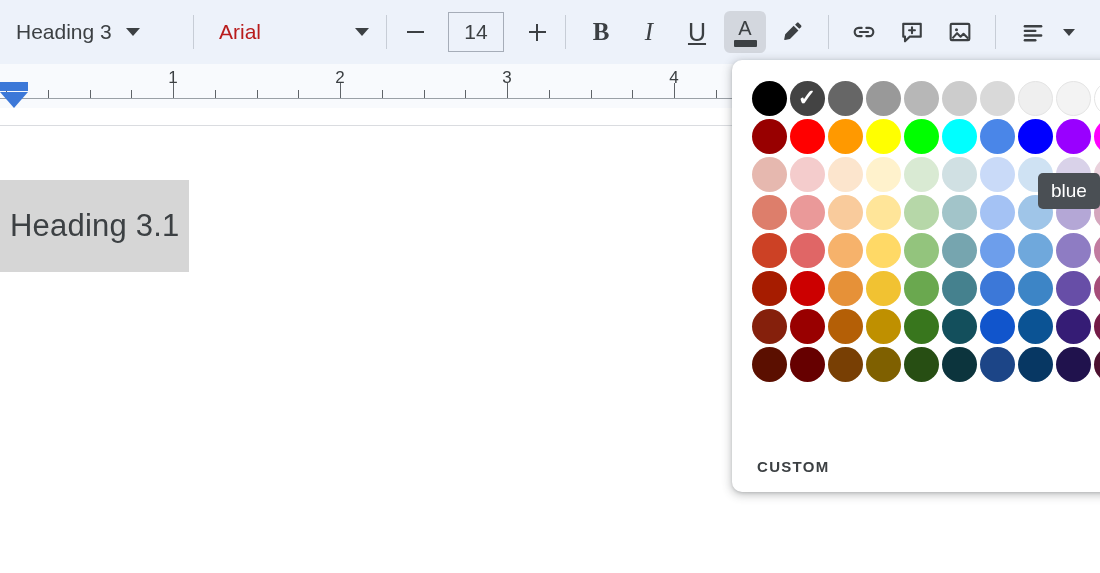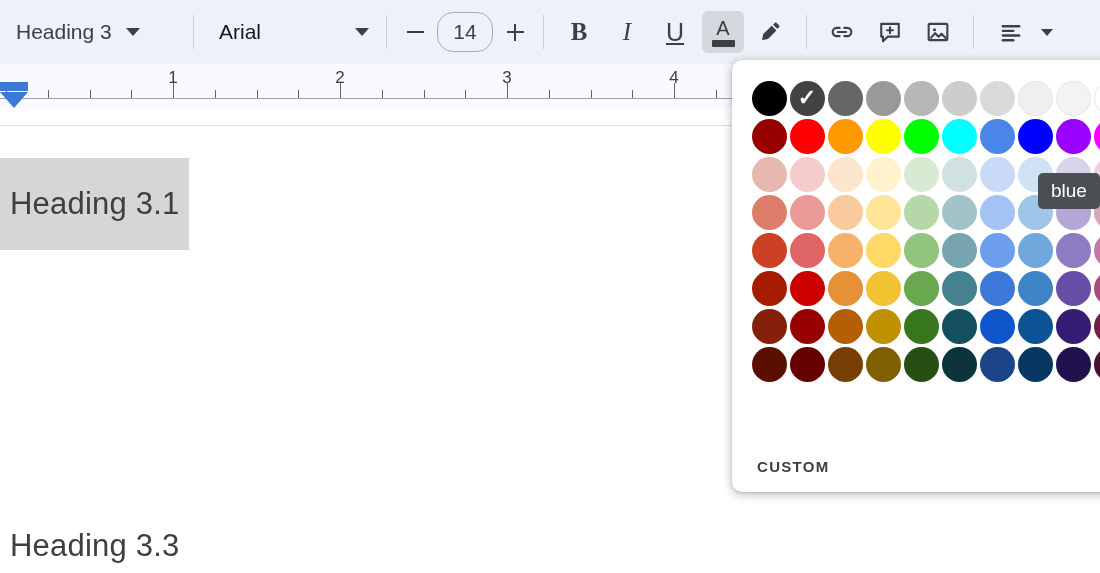--- a/index.html
+++ b/index.html
@@ -40,21 +40,21 @@
   }
   .font-select {
     display: flex; align-items: center;
     height: 44px;
     padding: 0 6px 0 14px;
     border-radius: 6px;
     cursor: pointer;
     min-width: 150px;
     justify-content: space-between;
   }
-  .font-label { font-size: 21px; color: #0f172a; white-space: nowrap; }
+  .font-label { font-size: 21px; color: #b91c1c; white-space: nowrap; }
 
   .caret {
     width: 0; height: 0;
     border-left: 7px solid transparent;
     border-right: 7px solid transparent;
     border-top: 8px solid #3c4043;
     margin-left: 14px;
     flex: none;
   }
   .caret.sm {
@@ -89,25 +89,25 @@
     width: 17px; height: 2px; background: #3c4043;
   }
   .fs-plus::after {
     content: ""; position: absolute;
     width: 2px; height: 17px; background: #3c4043;
   }
 
   .fs-box {
     width: 54px; height: 38px;
     border: 1px solid #a6adb8;
-    border-radius: 16px;
+    border-radius: 0;
     display: flex; align-items: center; justify-content: center;
     font-size: 21px; color: #3c4043;
     background: #edf2fa;
-    margin: 0 5px;
+    margin: 0 16px;
     cursor: text;
   }
 
   .tb-btn {
     width: 42px; height: 42px;
     display: flex; align-items: center; justify-content: center;
     border-radius: 6px;
     cursor: pointer;
     color: #3c4043;
     margin: 0 3px;
@@ -190,21 +190,21 @@
     color: #3c4043;
     font-family: "Liberation Sans", sans-serif;
     white-space: nowrap;
     letter-spacing: 0.2px;
   }
   .heading.selected {
     background: #d6d6d6;
     padding: 28px 10px 28px 10px;
     left: 0;
   }
-  .h1pos { top: 32px; left: 0; }
+  .h1pos { top: 54px; left: 0; }
   .h2pos { top: 242px; left: 10px; }
   .h3pos { top: 402px; left: 10px; }
 
   
   .picker {
     position: absolute;
     left: 732px; top: 60px;
     width: 380px; height: 432px;
     background: #ffffff;
     border-radius: 10px 0 0 10px;
@@ -402,21 +402,20 @@
         <div class="rnum" style="left: 507px;">3</div>
         <div class="rnum" style="left: 674px;">4</div>
       </div>
   </div>
   <div class="indent-bar"></div>
   <div class="indent-tri"></div>
   <div class="ruler-bottom"></div>
 
   <div class="doc">
     <div class="heading selected h1pos">Heading 3.1</div>
-    <div class="heading h3pos">Heading 3.3</div>
   </div>
 
   <div class="picker">
     <div class="swatch-grid" id="swatch-grid">
         <div class="swatch-cell">
           <div class="swatch" style="background: rgb(0, 0, 0);"></div>
         </div>
         <div class="swatch-cell">
           <div class="swatch" style="background: rgb(67, 67, 67);"></div>
           <span class="check">✓</span>

